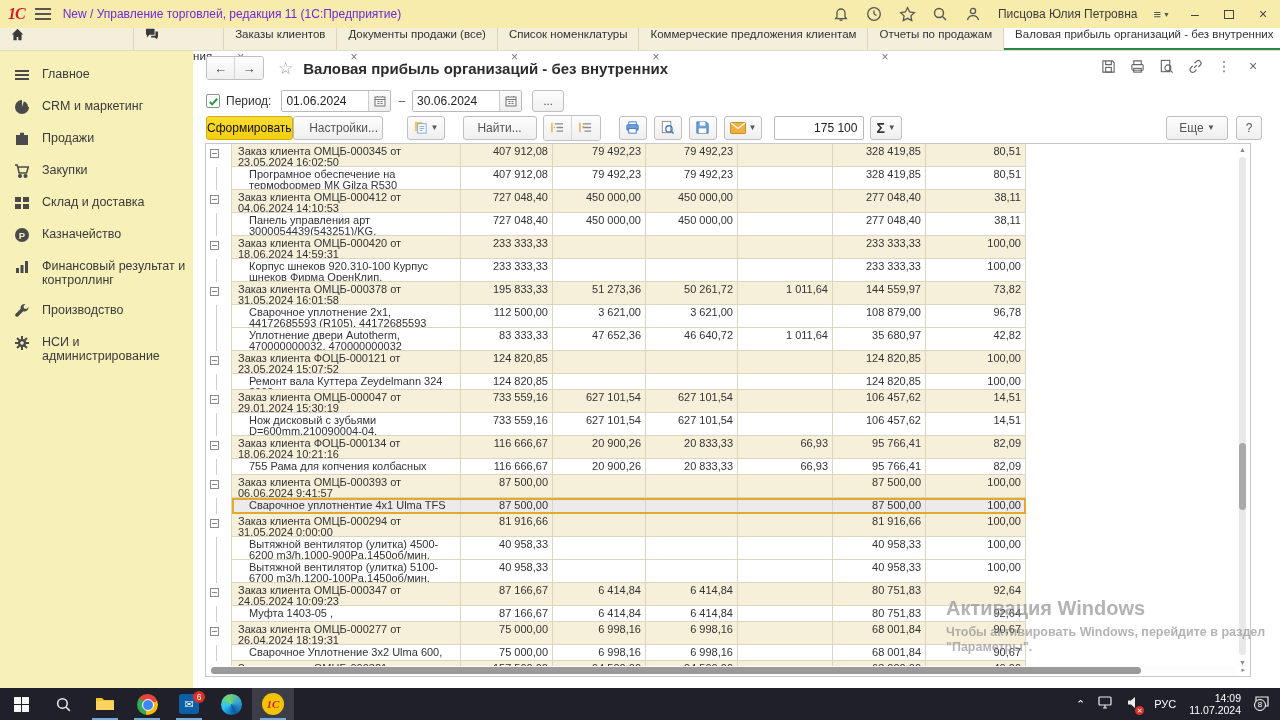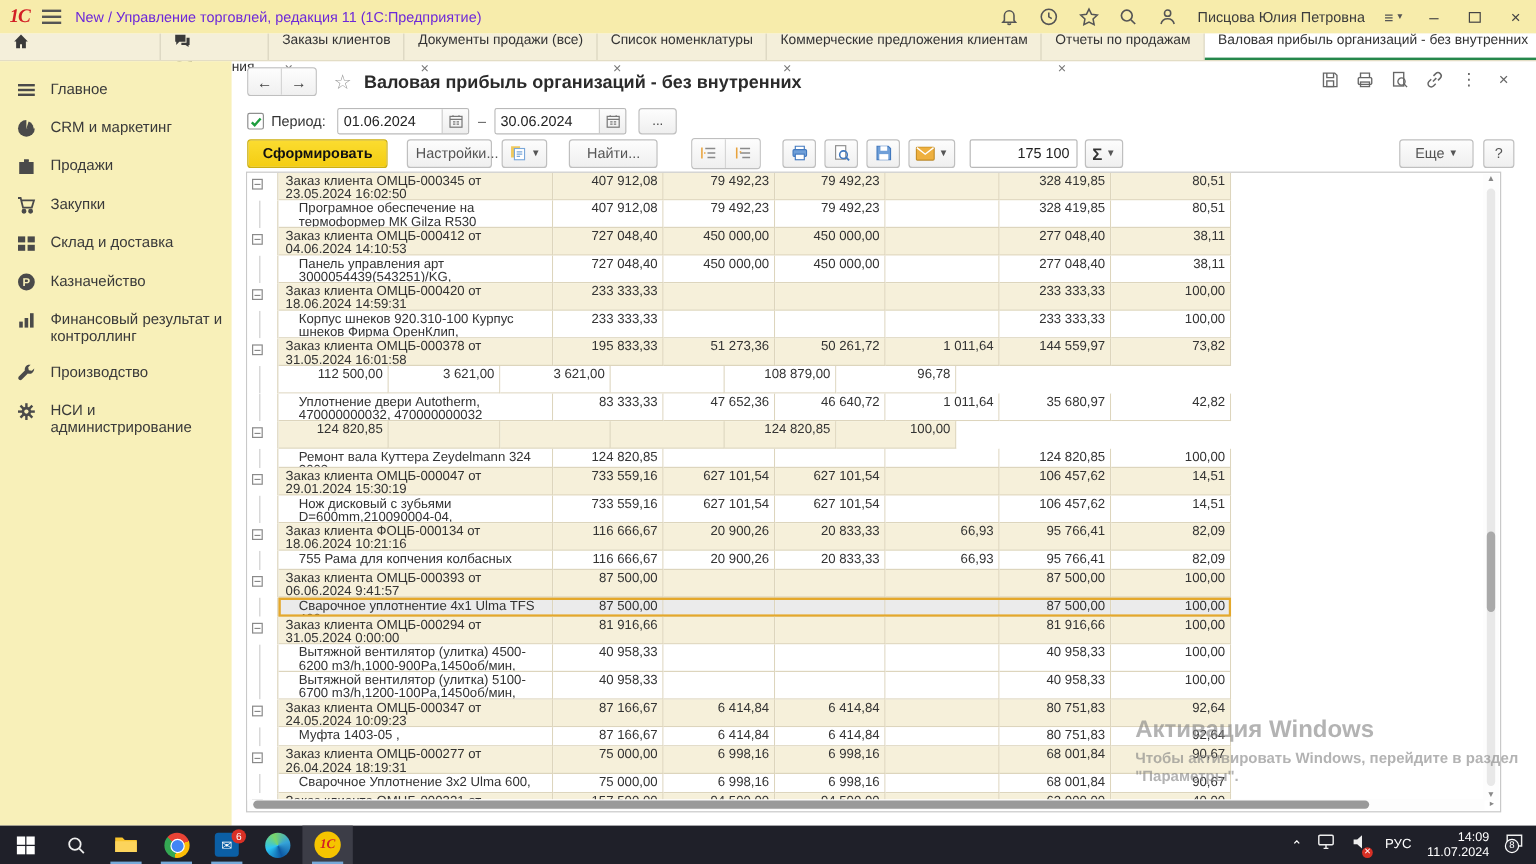--- a/index.html
+++ b/index.html
@@ -48,22 +48,22 @@
   .period-lbl { margin-right:10px; color:#333; }
   .dategrp { display:flex; border:1px solid #b9b9b9; border-radius:2px; overflow:hidden; height:22px; }
   .date-in { width:86px; border:none; font-size:12px; padding:0 4px; font-family:"Liberation Sans",sans-serif; color:#222; outline:none; }
   .cal-btn { width:22px; background:linear-gradient(#fcfcfc,#eee); border-left:1px solid #ccc; display:flex; align-items:center; justify-content:center; }
   .dash { margin:0 7px; color:#555; }
   .dots-btn { margin-left:10px; width:32px; height:22px; border:1px solid #bfbfbf; border-radius:3px; background:linear-gradient(#fdfdfd,#efefef); font-size:11px; color:#444; display:flex; align-items:center; justify-content:center; }
 
   
   .toolbar { position:absolute; left:206px; top:115px; width:1056px; height:25px; display:flex; align-items:center; }
   .btn { height:24px; border:1px solid #bfbfbf; border-radius:3px; background:linear-gradient(#fdfdfd,#efefef); font-size:12px; color:#555; display:flex; align-items:center; justify-content:center; padding:0 12px; white-space:nowrap; }
-  .btn-gen { background:linear-gradient(#fbdc30,#f4cd12); border-color:#cdb011; color:#111; font-weight:bold; padding:0 12px; margin-right:16px; }
-  .btn-settings { margin-right:8px; width:71px;padding-left:24px; }
+  .btn-gen { background:linear-gradient(#fbdc30,#f4cd12); border-color:#cdb011; color:#111; font-weight:normal; padding:0 0; }
+  .btn-settings { margin-right:24px; width:90px;padding-left:24px; }
   .iconbtn { height:24px; border:1px solid #bfbfbf; border-radius:3px; background:linear-gradient(#fdfdfd,#efefef); display:flex; align-items:center; justify-content:center; padding:0 5px; gap:3px; }
   .caret { font-size:8px; color:#555; }
   .grp { display:flex; border:1px solid #bfbfbf; border-radius:3px; overflow:hidden; }
   .grp .iconbtn { border:none; border-right:1px solid #d5d5d5; border-radius:0; }
   .grp .iconbtn:last-child { border-right:none; }
   .sum-input { width:90px; height:24px; border:1px solid #b9b9b9; border-radius:2px; text-align:right; font-size:12px; padding:0 6px; color:#222; font-family:"Liberation Sans",sans-serif; outline:none; }
   .sigma { font-size:14px; color:#333; font-weight:bold; }
   .tb-spacer { flex:1; }
   .btn-more { margin-right:8px; }
   .btn-help { width:26px; padding:0; }
@@ -379,21 +379,21 @@
   <span class="btn btn-gen">Сформировать</span>
   <span class="btn btn-settings">Настройки...</span>
   <span class="iconbtn" style="margin-right:18px;">
     <svg width="15" height="15" viewBox="0 0 16 16">
         <rect x="2" y="2" width="8" height="10" fill="#f0c95c" stroke="#b99а2e"></rect>
         <rect x="5" y="4" width="9" height="10" fill="#fff" stroke="#7aa7d9"></rect>
         <path d="M7 7h5M7 9h5M7 11h3" stroke="#7aa7d9" stroke-width="1"></path>
       </svg>
     <span class="caret">▼</span>
   </span>
-  <span class="btn" style="width:74px;margin-right:28px;">Найти...</span>
+  <span class="btn" style="width:74px;margin-right:6px;">Найти...</span>
   <span class="grp" style="margin-right:18px;">
     <span class="iconbtn" style="width:28px;">
       <svg width="15" height="13" viewBox="0 0 16 14">
           <path d="M2 2v10" stroke="#e8a33d" stroke-width="1.4"></path>
           <path d="M5 3h9M7 7h7M7 11h7" stroke="#8a8a8a" stroke-width="1.4"></path>
           <path d="M4 6l2 1-2 1z" fill="#e8a33d"></path>
         </svg>
     </span>
     <span class="iconbtn" style="width:28px;">
       <svg width="15" height="13" viewBox="0 0 16 14">
@@ -532,20 +532,21 @@
         <div class="tcell num c3">50 261,72</div>
         <div class="tcell num c4">1 011,64</div>
         <div class="tcell num c5">144 559,97</div>
         <div class="tcell num c6">73,82</div>
         <div class="tcell filler"></div>
       </div>
       <div class="trow item two">
         <div class="tcell tree">
           <div class="treeline"></div>
         </div>
+        <div class="tcell desc">Сварочное уплотнение 2х1, 44172685593 (R105), 44172685593</div>
         <div class="tcell num c1">112 500,00</div>
         <div class="tcell num c2">3 621,00</div>
         <div class="tcell num c3">3 621,00</div>
         <div class="tcell num c4"></div>
         <div class="tcell num c5">108 879,00</div>
         <div class="tcell num c6">96,78</div>
         <div class="tcell filler"></div>
       </div>
       <div class="trow item two">
         <div class="tcell tree">
@@ -557,20 +558,21 @@
         <div class="tcell num c3">46 640,72</div>
         <div class="tcell num c4">1 011,64</div>
         <div class="tcell num c5">35 680,97</div>
         <div class="tcell num c6">42,82</div>
         <div class="tcell filler"></div>
       </div>
       <div class="trow group two">
         <div class="tcell tree">
           <div class="expander">–</div>
         </div>
+        <div class="tcell desc">Заказ клиента ФОЦБ-000121 от 23.05.2024 15:07:52</div>
         <div class="tcell num c1">124 820,85</div>
         <div class="tcell num c2"></div>
         <div class="tcell num c3"></div>
         <div class="tcell num c4"></div>
         <div class="tcell num c5">124 820,85</div>
         <div class="tcell num c6">100,00</div>
         <div class="tcell filler"></div>
       </div>
       <div class="trow item one">
         <div class="tcell tree">

